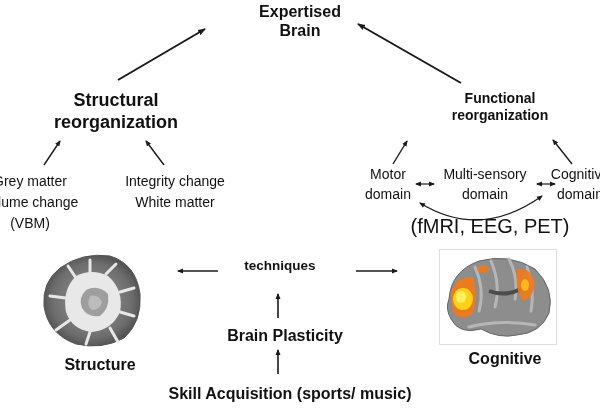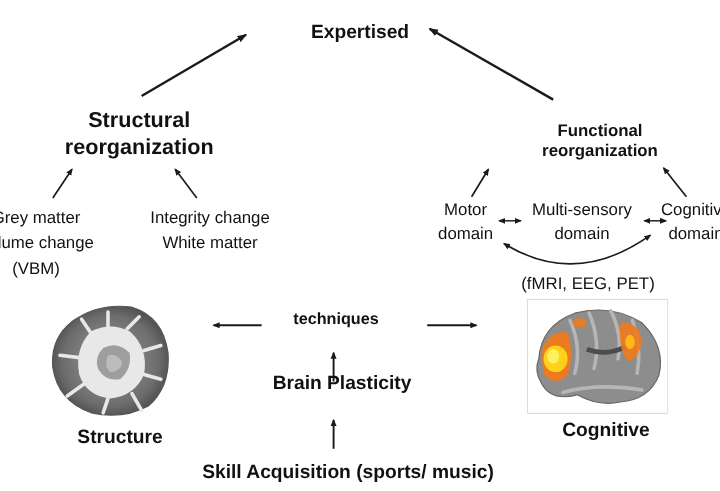--- a/index.html
+++ b/index.html
@@ -1,30 +1,30 @@
 <!DOCTYPE html>
 <html><head>
   <meta charset="utf-8">
   <style>
     html, body { margin:0; padding:0; background:#ffffff; }
     body { width:600px; height:409px; position:relative; overflow:hidden;
            font-family:"Liberation Sans", sans-serif; color:#111; }
     .lbl { position:absolute; text-align:center; white-space:nowrap; line-height:1.2; }
     .b { font-weight:bold; }
-    #title { left:200px; width:200px; top:2px; font-size:16px;margin-top:16px; }
+    #title { left:200px; width:200px; top:2px; font-size:16px; }
     #struct { left:26px; width:180px; top:90px; font-size:18px; }
-    #func { left:400px; width:200px; top:100px; font-size:14px; }
+    #func { left:400px; width:200px; top:90px; font-size:14px; }
     #grey { left:-30px; width:120px; top:171px; font-size:14px; line-height:21px; }
     #white { left:110px; width:130px; top:171px; font-size:14px; line-height:21px; }
     #motor { left:348px; width:80px; top:164px; font-size:14px; line-height:20px; }
     #multi { left:430px; width:110px; top:164px; font-size:14px; line-height:20px; }
     #cog { left:530px; width:100px; top:164px; font-size:14px; line-height:20px; }
-    #modal { left:400px; width:180px; top:228px; font-size:14px; }
+    #modal { left:400px; width:180px; top:214px; font-size:20px; }
     #neuro { left:210px; width:140px; top:256px; font-size:13.5px; line-height:19px; }
-    #plast { left:200px; width:170px; top:310px; font-size:16px; }
+    #plast { left:200px; width:170px; top:326px; font-size:16px; }
     #skill { left:120px; width:340px; top:384px; font-size:16px; }
     #structure { left:45px; width:110px; top:355px; font-size:16px; }
     #function { left:445px; width:120px; top:349px; font-size:16px; }
     svg#arrows { position:absolute; left:0; top:0; }
     .brain { position:absolute; }
   </style>
 </head>
 <body>
 
 <svg id="arrows" width="600" height="409">
@@ -90,20 +90,21 @@
   <path d="M12,44 Q18,26 34,28 Q40,46 34,64 Q22,74 14,62 Z" fill="#f07a1a" opacity="0.95"></path>
   <ellipse cx="24" cy="50" rx="10" ry="11" fill="#ffd21a"></ellipse>
   <ellipse cx="22" cy="48" rx="5" ry="6" fill="#fff060"></ellipse>
   <path d="M78,20 Q92,18 96,34 Q94,50 84,52 Q76,42 78,20 Z" fill="#f07a1a" opacity="0.9"></path>
   <ellipse cx="86" cy="36" rx="4" ry="6" fill="#ffb81a"></ellipse>
   <ellipse cx="44" cy="20" rx="6" ry="4" fill="#f07a1a" opacity="0.85"></ellipse>
 </svg>
 
 <div class="lbl b" id="title">
   <div>Expertised</div>
+  <div>Brain</div>
 </div>
 
 <div class="lbl b" id="struct">
   <div>Structural</div>
   <div>reorganization</div>
 </div>
 
 <div class="lbl b" id="func">
   <div>Functional</div>
   <div>reorganization</div>

